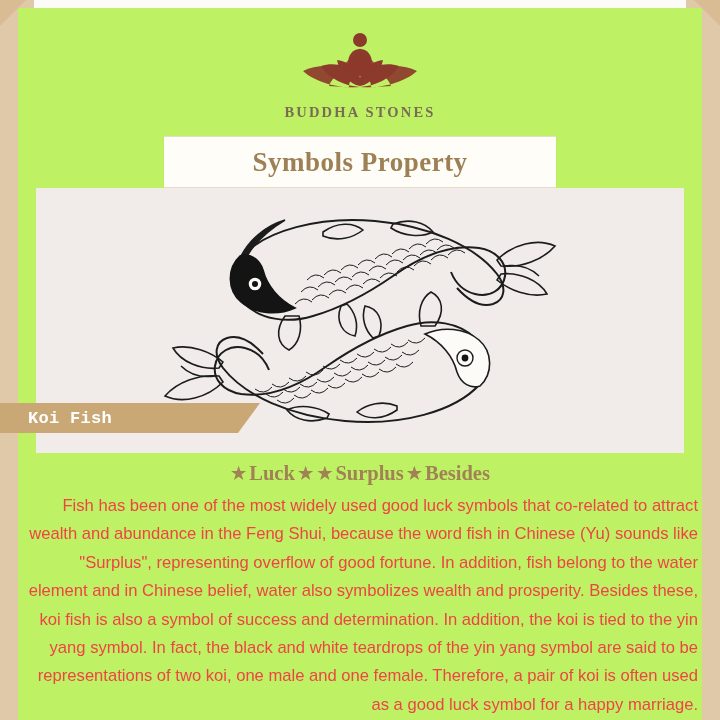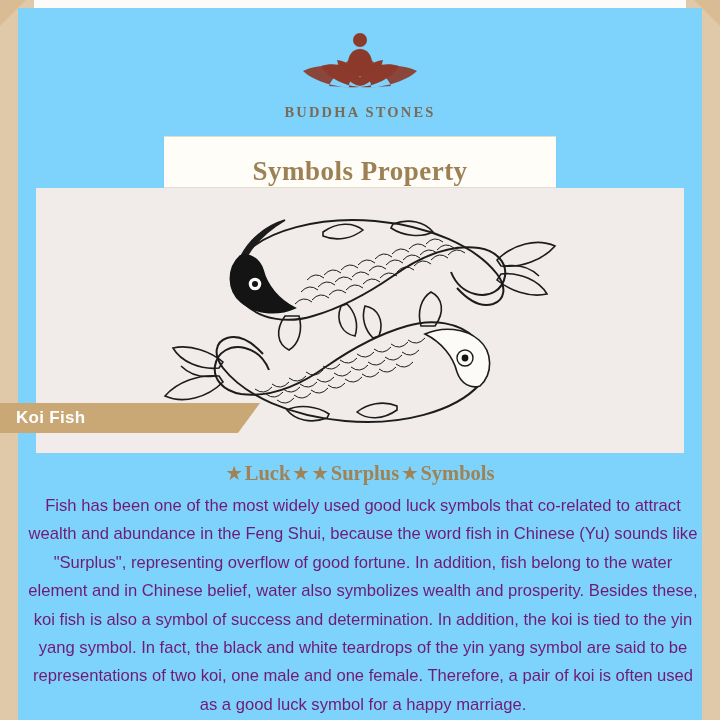--- a/index.html
+++ b/index.html
@@ -37,21 +37,21 @@
     right: 0; top: 0;
     width: 0; height: 0;
     border-top: 26px solid #d9bb94;
     border-left: 26px solid transparent;
   }
 
   
   .card {
     position: absolute;
     left: 18px; right: 18px; top: 8px; bottom: 0;
-    background: #7dd3fc;
+    background: #bef264;
   }
 
   
   .logo-wrap {
     position: absolute;
     left: 0; right: 0; top: 16px;
     display: flex;
     flex-direction: column;
     align-items: center;
   }
@@ -66,21 +66,21 @@
   }
 
   
   .title-bar {
     position: absolute;
     left: 146px; right: 146px; top: 128px;
     height: 52px;
     background: #fffdf8;
     border-top: 1px solid #e6dcc9;
     border-bottom: 1px solid #e6dcc9;
-    display: flex; align-items: flex-end; justify-content: center;
+    display: flex; align-items: center; justify-content: center;
     box-shadow: 0 1px 2px rgba(0,0,0,0.04);
   }
   .title-bar .title {
     font-family: "Liberation Serif", serif;
     font-weight: 700;
     font-size: 27px;
     color: #9d8054;
     letter-spacing: 0.5px;
   }
 
@@ -100,22 +100,22 @@
     left: 0; top: 403px;
     height: 30px;
     min-width: 238px;
     background: #c9a876;
     display: flex; align-items: center;
   }
   .caption-tag .label {
     color: #ffffff;
     font-size: 17px;
     font-weight: 700;
-    padding-left: 16px;
-    font-family: Liberation Sans, sans-serif;
+    padding-left: 28px;
+    font-family: Liberation Mono, monospace;
     letter-spacing: 0.3px;
   }
   .caption-tag .notch {
     position: absolute;
     right: -22px; top: 0;
     width: 0; height: 0;
     border-top: 30px solid #c9a876;
     border-right: 22px solid transparent;
   }
 
@@ -131,22 +131,22 @@
   }
   .keywords .star { color: #a08254; font-size: 17px; padding: 0 2px; }
   .keywords .kw { padding: 0 1px; }
 
   
   .body-text {
     position: absolute;
     left: 28px; right: 22px; top: 492px;
     font-size: 16.6px;
     line-height: 28.4px;
-    color: #701a75;
-    text-align: center;
+    color: #ef4444;
+    text-align: right;
     font-family: "Liberation Sans", sans-serif;
   }
 </style>
 </head>
 <body>
 
 <div class="page">
 
   <div class="band-left"></div>
   <div class="band-right"></div>
@@ -296,18 +296,18 @@
     <span class="notch"></span>
   </div>
 
   <div class="keywords">
     <span class="star">★</span>
     <span class="kw">Luck</span>
     <span class="star">★</span>
     <span class="star">★</span>
     <span class="kw">Surplus</span>
     <span class="star">★</span>
-    <span class="kw">Symbols</span>
+    <span class="kw">Besides</span>
   </div>
 
   <p class="body-text">Fish has been one of the most widely used good luck symbols that co-related to attract wealth and abundance in the Feng Shui, because the word fish in Chinese (Yu) sounds like "Surplus", representing overflow of good fortune. In addition, fish belong to the water element and in Chinese belief, water also symbolizes wealth and prosperity. Besides these, koi fish is also a symbol of success and determination. In addition, the koi is tied to the yin yang symbol. In fact, the black and white teardrops of the yin yang symbol are said to be representations of two koi, one male and one female. Therefore, a pair of koi is often used as a good luck symbol for a happy marriage.</p>
 
 </div>
 
 </body></html>

